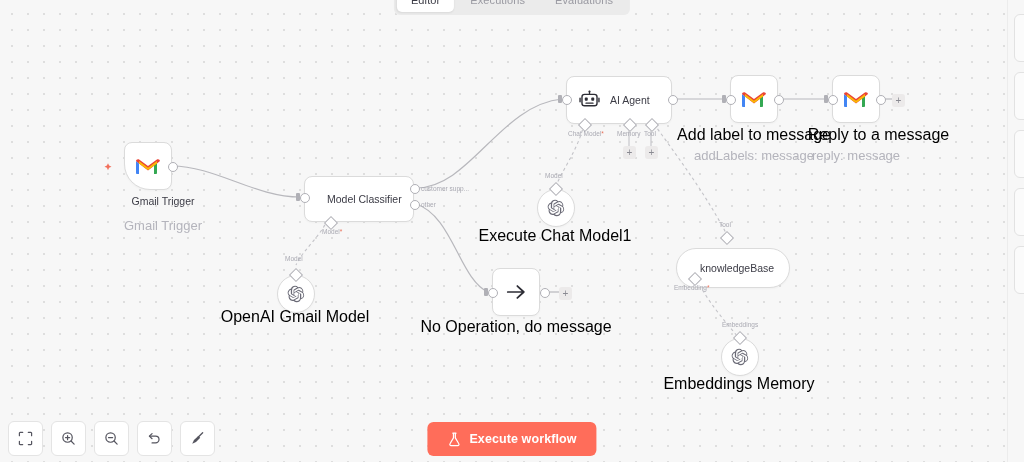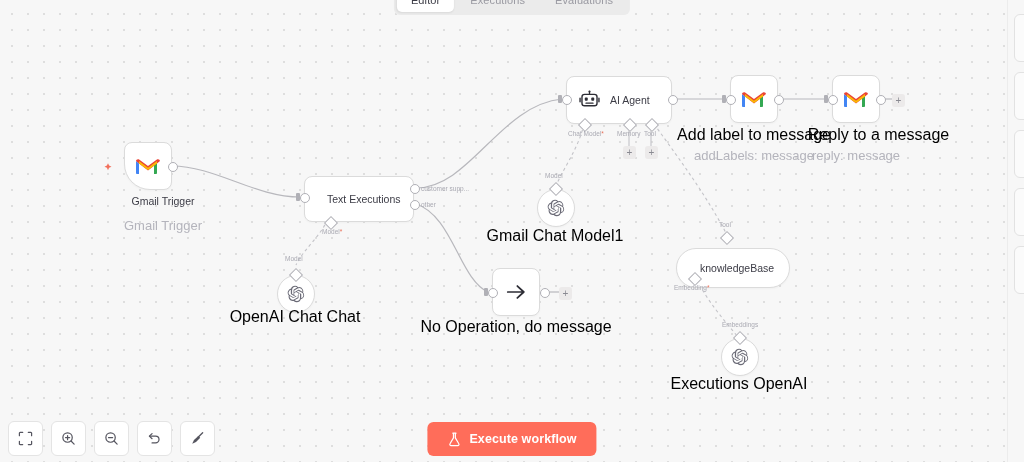--- a/index.html
+++ b/index.html
@@ -155,42 +155,42 @@
 <div class="dot" style="left:168px;top:162px;"></div>
 
 <div class="node" style="left:304px;top:176px;">
   <div class="box wide" style="width:110px;">
     <svg width="22" height="18" viewBox="0 0 24 20">
       <path d="M2.2 3.2h7.2l6.2 6.8-6.2 6.8H2.2a1 1 0 0 1-1-1V4.2a1 1 0 0 1 1-1z" fill="none" stroke="#2d2d35" stroke-width="1.6"></path>
       <circle cx="5.6" cy="10" r="1.7" fill="#2d2d35"></circle>
       <path d="M14.8 4.2l5.1 5.8-5.1 5.8" fill="none" stroke="#2d2d35" stroke-width="1.6" stroke-linecap="round"></path>
       <path d="M18.6 4.2l5.1 5.8-5.1 5.8" fill="none" stroke="#2d2d35" stroke-width="1.6" stroke-linecap="round"></path>
     </svg>
-    <span class="inlabel">Text Executions</span>
+    <span class="inlabel">Model Classifier</span>
   </div>
 </div>
 <div class="stub" style="left:296px;top:193px;"></div>
 <div class="dot" style="left:300px;top:193px;"></div>
 <div class="dot" style="left:410px;top:184px;"></div>
 <div class="portlabel" style="left:421px;top:185px;">customer supp...</div>
 <div class="dot" style="left:410px;top:200px;"></div>
 <div class="portlabel" style="left:421px;top:201px;">other</div>
 <div class="diamond" style="left:326px;top:218px;"></div>
 <div class="portlabel" style="left:322px;top:228px;"><span>Model</span><span class="req">*</span></div>
 
 <div class="node" style="left:277px;top:275px;">
   <div class="circ">
     <svg width="18" height="18" viewBox="0 0 24 24">
       <path d="M21.4 10.1a5.5 5.5 0 0 0-.5-4.5 5.6 5.6 0 0 0-6-2.7A5.5 5.5 0 0 0 10.7 1a5.6 5.6 0 0 0-5.3 3.8A5.5 5.5 0 0 0 1.7 7.5a5.6 5.6 0 0 0 .7 6.5 5.5 5.5 0 0 0 .5 4.5 5.6 5.6 0 0 0 6 2.7 5.5 5.5 0 0 0 4.2 1.8 5.6 5.6 0 0 0 5.3-3.9 5.5 5.5 0 0 0 3.7-2.7 5.6 5.6 0 0 0-.7-6.3zM13.1 21.2a4.1 4.1 0 0 1-2.7-1l.1-.1 4.5-2.6a.7.7 0 0 0 .4-.6v-6.3l1.9 1.1v5.3a4.2 4.2 0 0 1-4.2 4.2zM4.1 17.4a4.1 4.1 0 0 1-.5-2.8l.1.1 4.5 2.6a.7.7 0 0 0 .7 0l5.5-3.2v2.2l-4.6 2.7a4.2 4.2 0 0 1-5.7-1.6zM2.9 8.2a4.1 4.1 0 0 1 2.2-1.8V11.8a.7.7 0 0 0 .4.6l5.5 3.2-1.9 1.1-4.6-2.6a4.2 4.2 0 0 1-1.6-5.9zM18.6 11.8l-5.5-3.2 1.9-1.1 4.6 2.6a4.2 4.2 0 0 1-.6 7.6V12.4a.7.7 0 0 0-.4-.6zM20.5 9l-.1-.1-4.5-2.6a.7.7 0 0 0-.7 0L9.7 9.5V7.3l4.6-2.6a4.2 4.2 0 0 1 6.2 4.3zM8.7 12.9l-1.9-1.1V6.5a4.2 4.2 0 0 1 6.9-3.2l-.1.1-4.5 2.6a.7.7 0 0 0-.4.6zM9.7 10.7 12.2 9.3l2.5 1.4v2.9L12.2 15l-2.5-1.4z" fill="#6b6b77"></path>
     </svg>
   </div>
 </div>
 <div class="diamond" style="left:291px;top:270px;"></div>
 <div class="portlabel" style="left:285px;top:255px;">Model</div>
-<div class="caption" style="left:295px;top:308px;">OpenAI Chat Chat</div>
+<div class="caption" style="left:295px;top:308px;">OpenAI Gmail Model</div>
 
 <div class="node" style="left:566px;top:76px;">
   <div class="box wide" style="width:106px;height:48px;">
     <svg width="21" height="20" viewBox="0 0 24 22">
       <path d="M12 1.2v2.6" stroke="#2d2d35" stroke-width="1.5" stroke-linecap="round"></path>
       <circle cx="12" cy="1.2" r="1.2" fill="#2d2d35"></circle>
       <rect x="3.4" y="4.6" width="17.2" height="13" rx="3" fill="none" stroke="#2d2d35" stroke-width="1.6"></rect>
       <rect x="6.6" y="8.2" width="3.4" height="3.6" rx="1" fill="#2d2d35"></rect>
       <rect x="14" y="8.2" width="3.4" height="3.6" rx="1" fill="#2d2d35"></rect>
       <path d="M8 14.6h8" stroke="#2d2d35" stroke-width="1.5" stroke-linecap="round"></path>
@@ -213,21 +213,21 @@
 
 <div class="node" style="left:537px;top:189px;">
   <div class="circ">
     <svg width="18" height="18" viewBox="0 0 24 24">
       <path d="M21.4 10.1a5.5 5.5 0 0 0-.5-4.5 5.6 5.6 0 0 0-6-2.7A5.5 5.5 0 0 0 10.7 1a5.6 5.6 0 0 0-5.3 3.8A5.5 5.5 0 0 0 1.7 7.5a5.6 5.6 0 0 0 .7 6.5 5.5 5.5 0 0 0 .5 4.5 5.6 5.6 0 0 0 6 2.7 5.5 5.5 0 0 0 4.2 1.8 5.6 5.6 0 0 0 5.3-3.9 5.5 5.5 0 0 0 3.7-2.7 5.6 5.6 0 0 0-.7-6.3zM13.1 21.2a4.1 4.1 0 0 1-2.7-1l.1-.1 4.5-2.6a.7.7 0 0 0 .4-.6v-6.3l1.9 1.1v5.3a4.2 4.2 0 0 1-4.2 4.2zM4.1 17.4a4.1 4.1 0 0 1-.5-2.8l.1.1 4.5 2.6a.7.7 0 0 0 .7 0l5.5-3.2v2.2l-4.6 2.7a4.2 4.2 0 0 1-5.7-1.6zM2.9 8.2a4.1 4.1 0 0 1 2.2-1.8V11.8a.7.7 0 0 0 .4.6l5.5 3.2-1.9 1.1-4.6-2.6a4.2 4.2 0 0 1-1.6-5.9zM18.6 11.8l-5.5-3.2 1.9-1.1 4.6 2.6a4.2 4.2 0 0 1-.6 7.6V12.4a.7.7 0 0 0-.4-.6zM20.5 9l-.1-.1-4.5-2.6a.7.7 0 0 0-.7 0L9.7 9.5V7.3l4.6-2.6a4.2 4.2 0 0 1 6.2 4.3zM8.7 12.9l-1.9-1.1V6.5a4.2 4.2 0 0 1 6.9-3.2l-.1.1-4.5 2.6a.7.7 0 0 0-.4.6zM9.7 10.7 12.2 9.3l2.5 1.4v2.9L12.2 15l-2.5-1.4z" fill="#6b6b77"></path>
     </svg>
   </div>
 </div>
 <div class="diamond" style="left:551px;top:184px;"></div>
 <div class="portlabel" style="left:545px;top:172px;">Model</div>
-<div class="caption" style="left:555px;top:227px;">Gmail Chat Model1</div>
+<div class="caption" style="left:555px;top:227px;">Execute Chat Model1</div>
 
 <div class="node" style="left:730px;top:75px;">
   <div class="box square">
     <svg width="26" height="20" viewBox="0 0 26 20">
       <path d="M1 17.6V5.1l3 2.3V18H2.2A1.2 1.2 0 0 1 1 17.6z" fill="#4285f4"></path>
       <path d="M22 17.6V5.1l-3 2.3V18h1.8a1.2 1.2 0 0 0 1.2-.4z" fill="#34a853"></path>
       <path d="M1 5.1c0-1.6 1.8-2.5 3.1-1.6L13 10l8.9-6.5c1.3-.9 3.1 0 3.1 1.6l-3 2.3L13 14.6 4 7.4 1 5.1z" fill="#ea4335"></path>
       <path d="M22 5.1 13 11.7 4 5.1V7.4l9 6.6 9-6.6V5.1z" fill="#fbbc04"></path>
     </svg>
   </div>
@@ -293,21 +293,21 @@
 
 <div class="node" style="left:721px;top:338px;">
   <div class="circ">
     <svg width="18" height="18" viewBox="0 0 24 24">
       <path d="M21.4 10.1a5.5 5.5 0 0 0-.5-4.5 5.6 5.6 0 0 0-6-2.7A5.5 5.5 0 0 0 10.7 1a5.6 5.6 0 0 0-5.3 3.8A5.5 5.5 0 0 0 1.7 7.5a5.6 5.6 0 0 0 .7 6.5 5.5 5.5 0 0 0 .5 4.5 5.6 5.6 0 0 0 6 2.7 5.5 5.5 0 0 0 4.2 1.8 5.6 5.6 0 0 0 5.3-3.9 5.5 5.5 0 0 0 3.7-2.7 5.6 5.6 0 0 0-.7-6.3zM13.1 21.2a4.1 4.1 0 0 1-2.7-1l.1-.1 4.5-2.6a.7.7 0 0 0 .4-.6v-6.3l1.9 1.1v5.3a4.2 4.2 0 0 1-4.2 4.2zM4.1 17.4a4.1 4.1 0 0 1-.5-2.8l.1.1 4.5 2.6a.7.7 0 0 0 .7 0l5.5-3.2v2.2l-4.6 2.7a4.2 4.2 0 0 1-5.7-1.6zM2.9 8.2a4.1 4.1 0 0 1 2.2-1.8V11.8a.7.7 0 0 0 .4.6l5.5 3.2-1.9 1.1-4.6-2.6a4.2 4.2 0 0 1-1.6-5.9zM18.6 11.8l-5.5-3.2 1.9-1.1 4.6 2.6a4.2 4.2 0 0 1-.6 7.6V12.4a.7.7 0 0 0-.4-.6zM20.5 9l-.1-.1-4.5-2.6a.7.7 0 0 0-.7 0L9.7 9.5V7.3l4.6-2.6a4.2 4.2 0 0 1 6.2 4.3zM8.7 12.9l-1.9-1.1V6.5a4.2 4.2 0 0 1 6.9-3.2l-.1.1-4.5 2.6a.7.7 0 0 0-.4.6zM9.7 10.7 12.2 9.3l2.5 1.4v2.9L12.2 15l-2.5-1.4z" fill="#6b6b77"></path>
     </svg>
   </div>
 </div>
 <div class="diamond" style="left:735px;top:333px;"></div>
 <div class="portlabel" style="left:722px;top:321px;">Embeddings</div>
-<div class="caption" style="left:739px;top:375px;">Executions OpenAI</div>
+<div class="caption" style="left:739px;top:375px;">Embeddings Memory</div>
 
 <div class="tabbar">
   <div class="tab active">Editor</div>
   <div class="tab">Executions</div>
   <div class="tab">Evaluations</div>
 </div>
 
 <div class="rightpanel">
   <div class="rp-card" style="top:14px;"></div>
   <div class="rp-card" style="top:72px;"></div>

